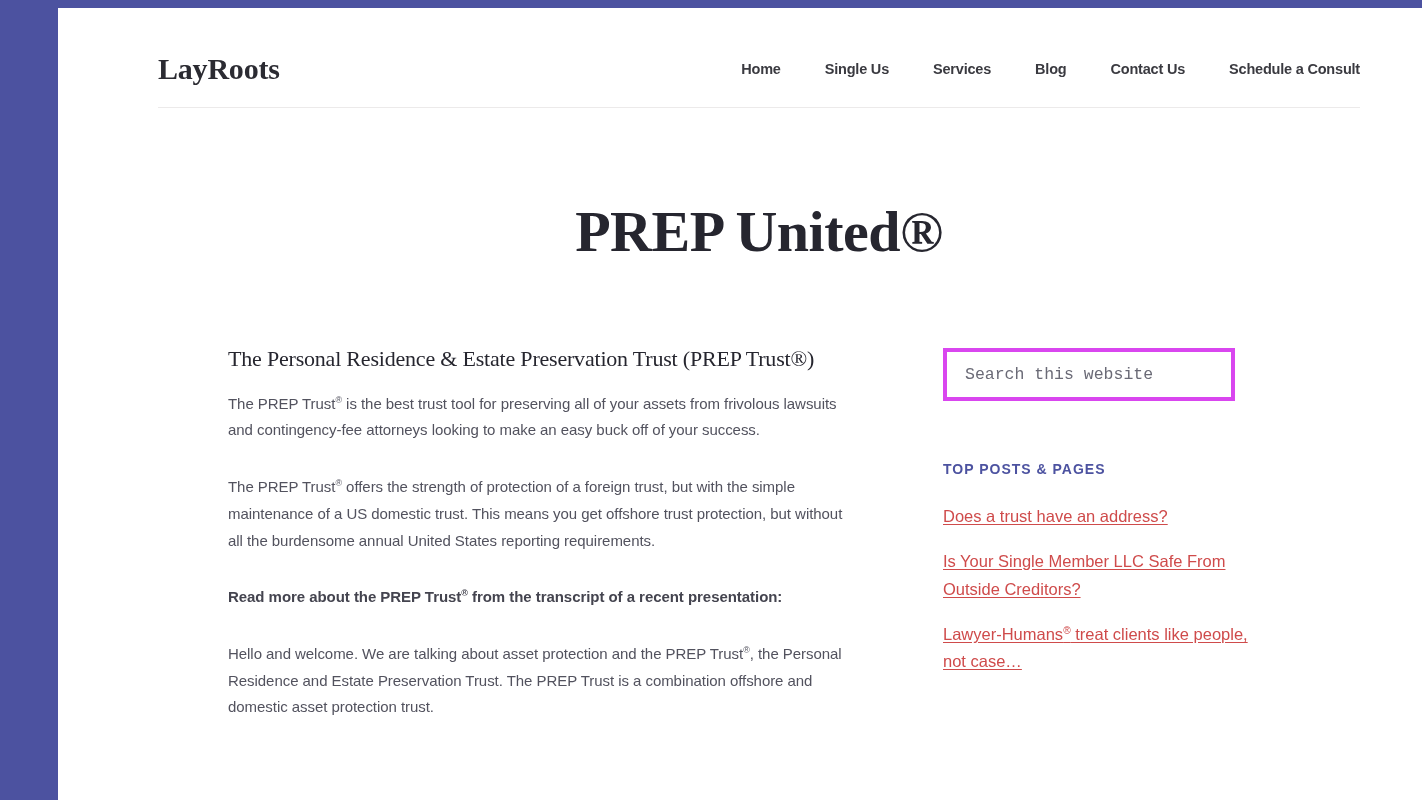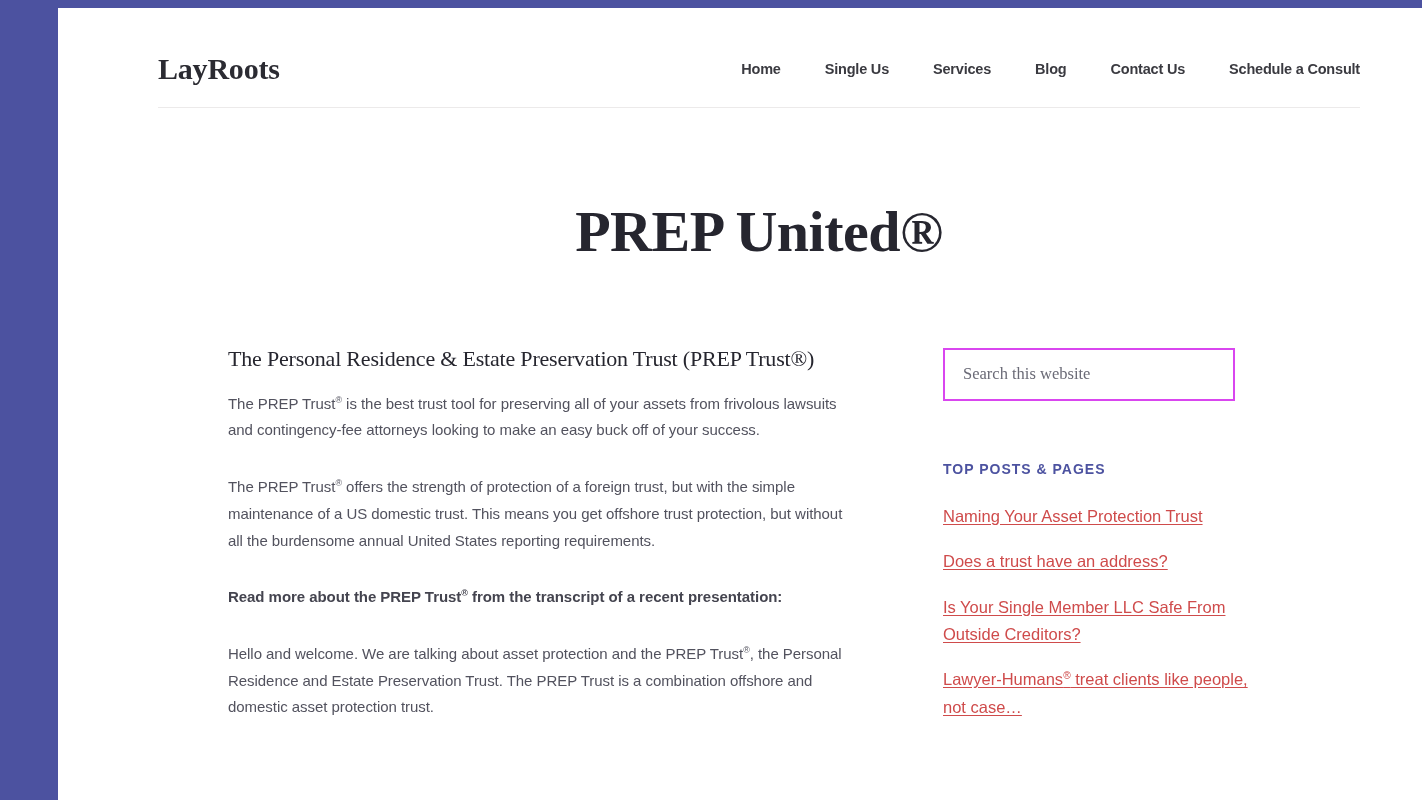--- a/index.html
+++ b/index.html
@@ -138,25 +138,25 @@
     font-size: 60%;
     vertical-align: super;
     line-height: 0;
   }
 
   
   #search-form { margin-bottom: 60px; }
   #search-input {
     width: 292px;
     height: 53px;
-    border: 2px solid #d946ef;
+    border: 4px solid #d946ef;
     background: #ffffff;
     padding: 0 18px;
     font-size: 16.5px;
-    font-family: Liberation Serif, serif;
+    font-family: Liberation Mono, monospace;
     color: #5a5a66;
     outline: none;
     border-radius: 0;
   }
   #search-input::placeholder { color: #6a6a76; opacity: 1; }
 
   .widget-title {
     font-size: 14px;
     font-weight: bold;
     letter-spacing: 1.0px;
@@ -226,23 +226,20 @@
 
         <aside id="sidebar">
           <form id="search-form">
             <input id="search-input" type="search" placeholder="Search this website" value="" style="">
           </form>
 
           <section>
             <h3 class="widget-title">TOP POSTS &amp; PAGES</h3>
             <ul id="top-posts-list">
               <li>
-                <a>Naming Your Asset Protection Trust</a>
-              </li>
-              <li>
                 <a>Does a trust have an address?</a>
               </li>
               <li>
                 <a>Is Your Single Member LLC Safe From Outside Creditors?</a>
               </li>
               <li>
                 <a>Lawyer-Humans<sup>®</sup> treat clients like people, not case…</a>
               </li>
             </ul>
           </section>

